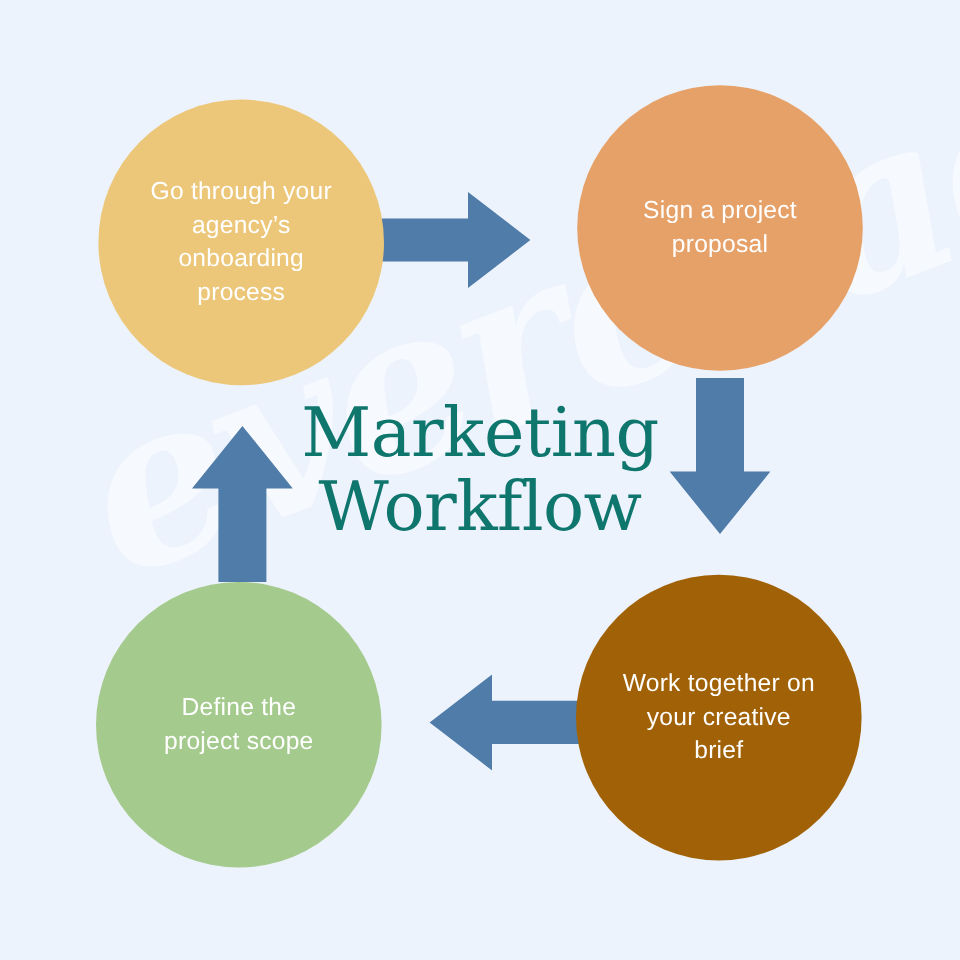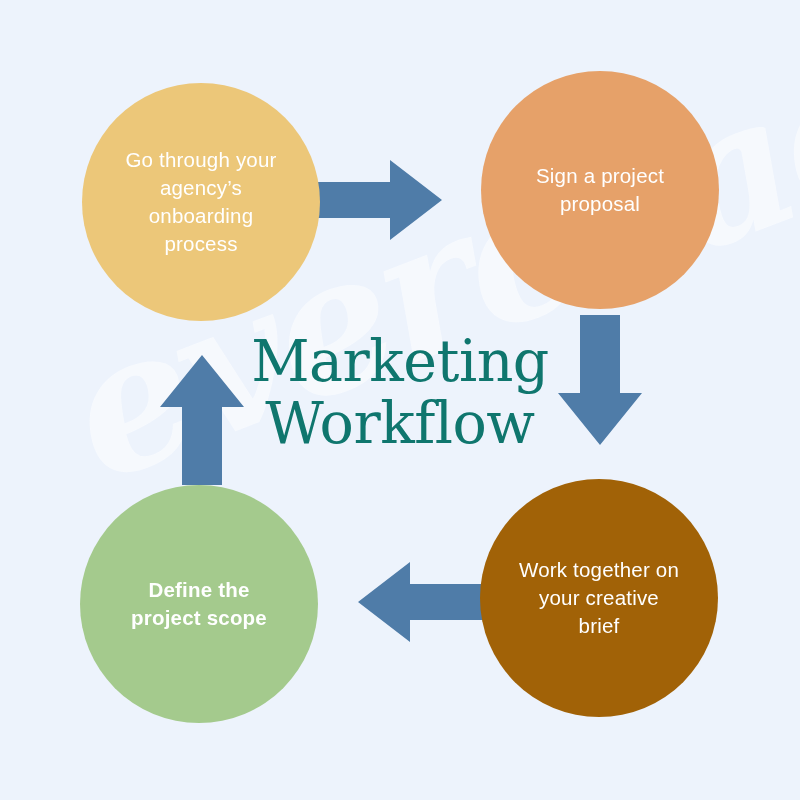--- a/index.html
+++ b/index.html
@@ -85,21 +85,20 @@
     left: 481px; top: 71px;  width: 238px; height: 238px;
     background: #e6a169;
   }
   #node-creative-brief {
     left: 480px; top: 479px; width: 238px; height: 238px;
     background: #a16207;
   }
   #node-project-scope {
     left: 80px;  top: 485px; width: 238px; height: 238px;
     background: #a4ca8d;
-    font-weight: bold;
   }
 
   
   .arrow {
     position: absolute;
     z-index: 2;
   }
   #arrow-top    { left: 312px; top: 160px; width: 130px; height: 80px; }
   #arrow-right  { left: 558px; top: 315px; width: 84px;  height: 130px; }
   #arrow-bottom { left: 358px; top: 562px; width: 130px; height: 80px; }

